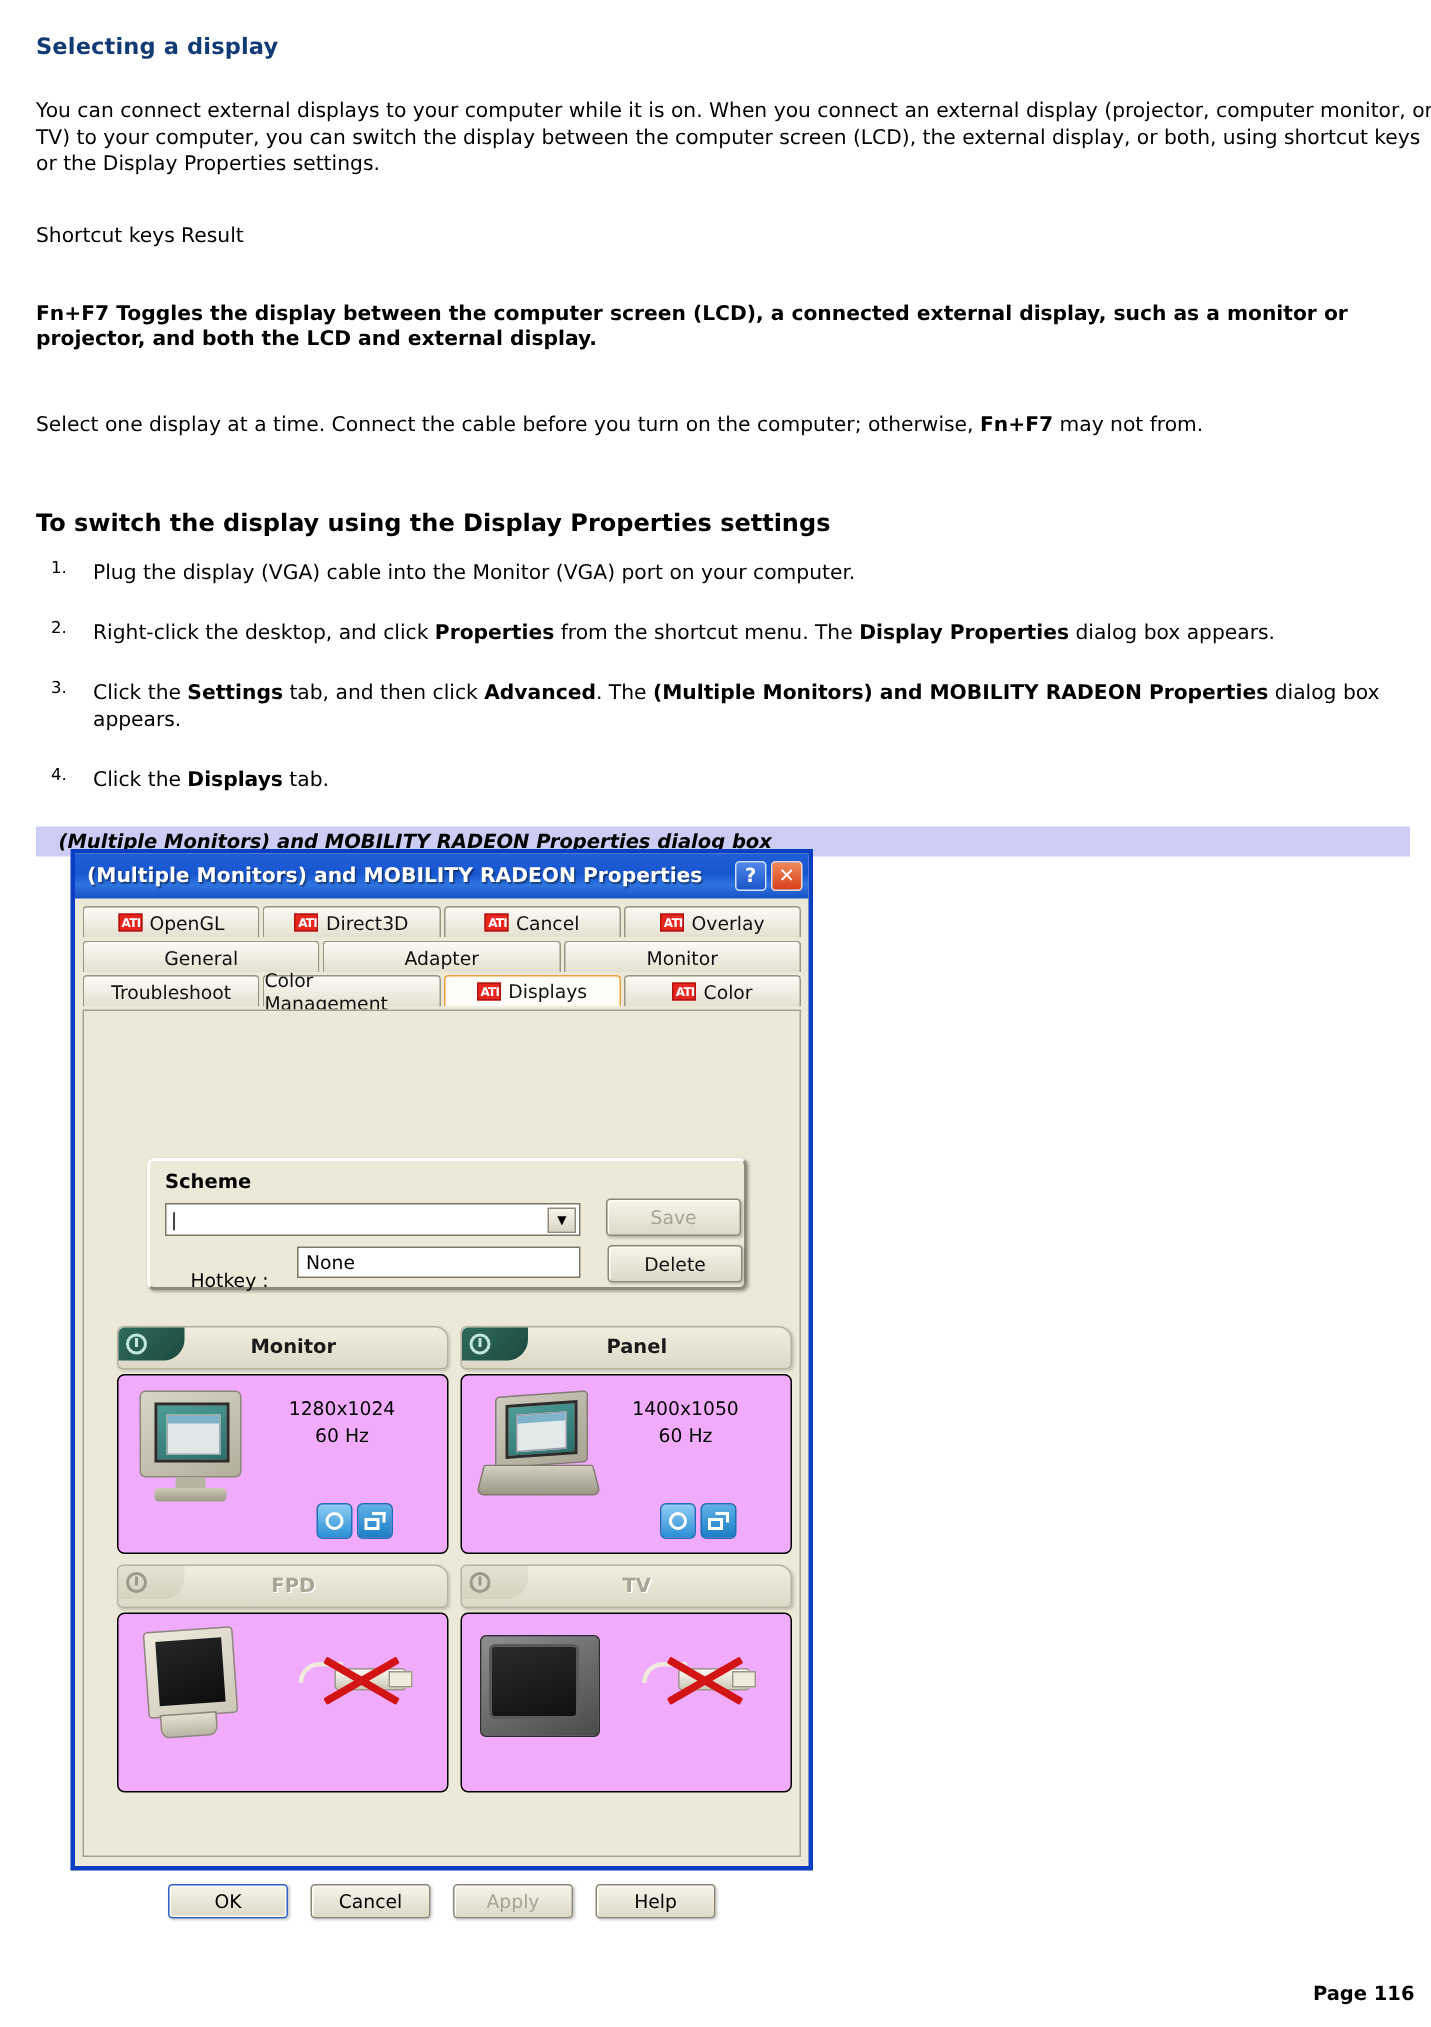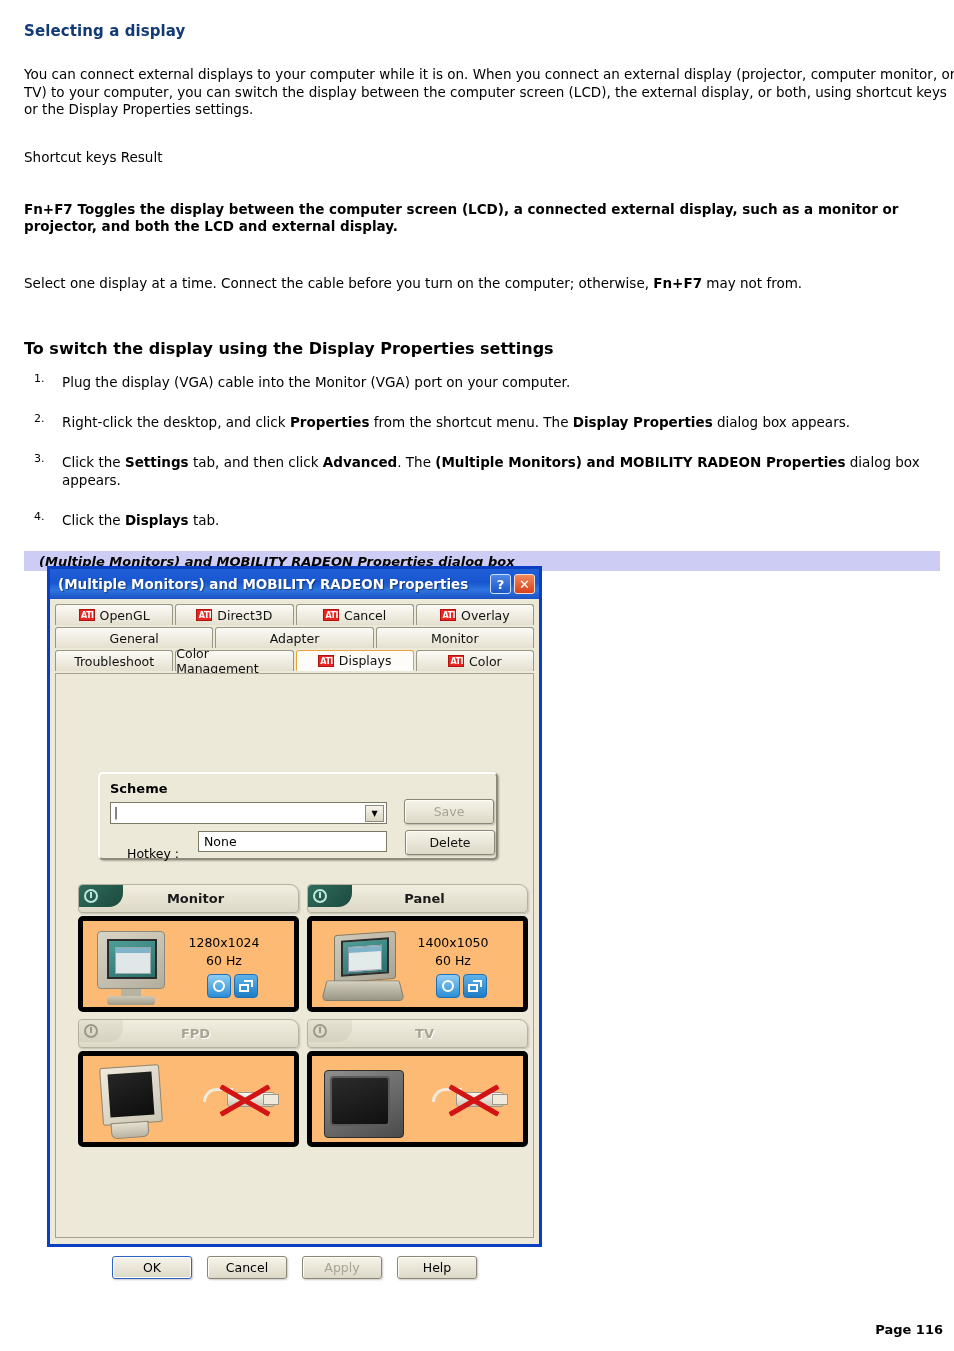--- a/index.html
+++ b/index.html
@@ -171,23 +171,23 @@
     border:2px solid #bfe8da;box-sizing:border-box;position:relative;
   }
   .pw.off .pw-glyph{border-color:#9d9989;}
   .pw-glyph:after{
     content:"";position:absolute;left:50%;top:1px;width:2px;height:6px;
     background:#bfe8da;transform:translateX(-50%);
   }
   .pw.off .pw-glyph:after{background:#9d9989;}
 
   .disp-body{
-    height:96px;margin-top:3px;position:relative;
-    background:#fdba74;
-    border:5px solid #000000;border-radius:5px;box-sizing:border-box;
+    height:120px;margin-top:3px;position:relative;
+    background:#f0abfc;
+    border:1px solid #000000;border-radius:5px;box-sizing:border-box;
     overflow:hidden;
   }
   .disp-res{
     position:absolute;right:14px;top:13px;width:112px;text-align:center;
     font-size:12.5px;line-height:1.45;font-weight:500;
   }
   .mini-btns{position:absolute;right:36px;bottom:9px;display:flex;gap:3px;}
   .mini-btn{
     width:24px;height:24px;border-radius:4px;box-sizing:border-box;
     display:flex;align-items:center;justify-content:center;

